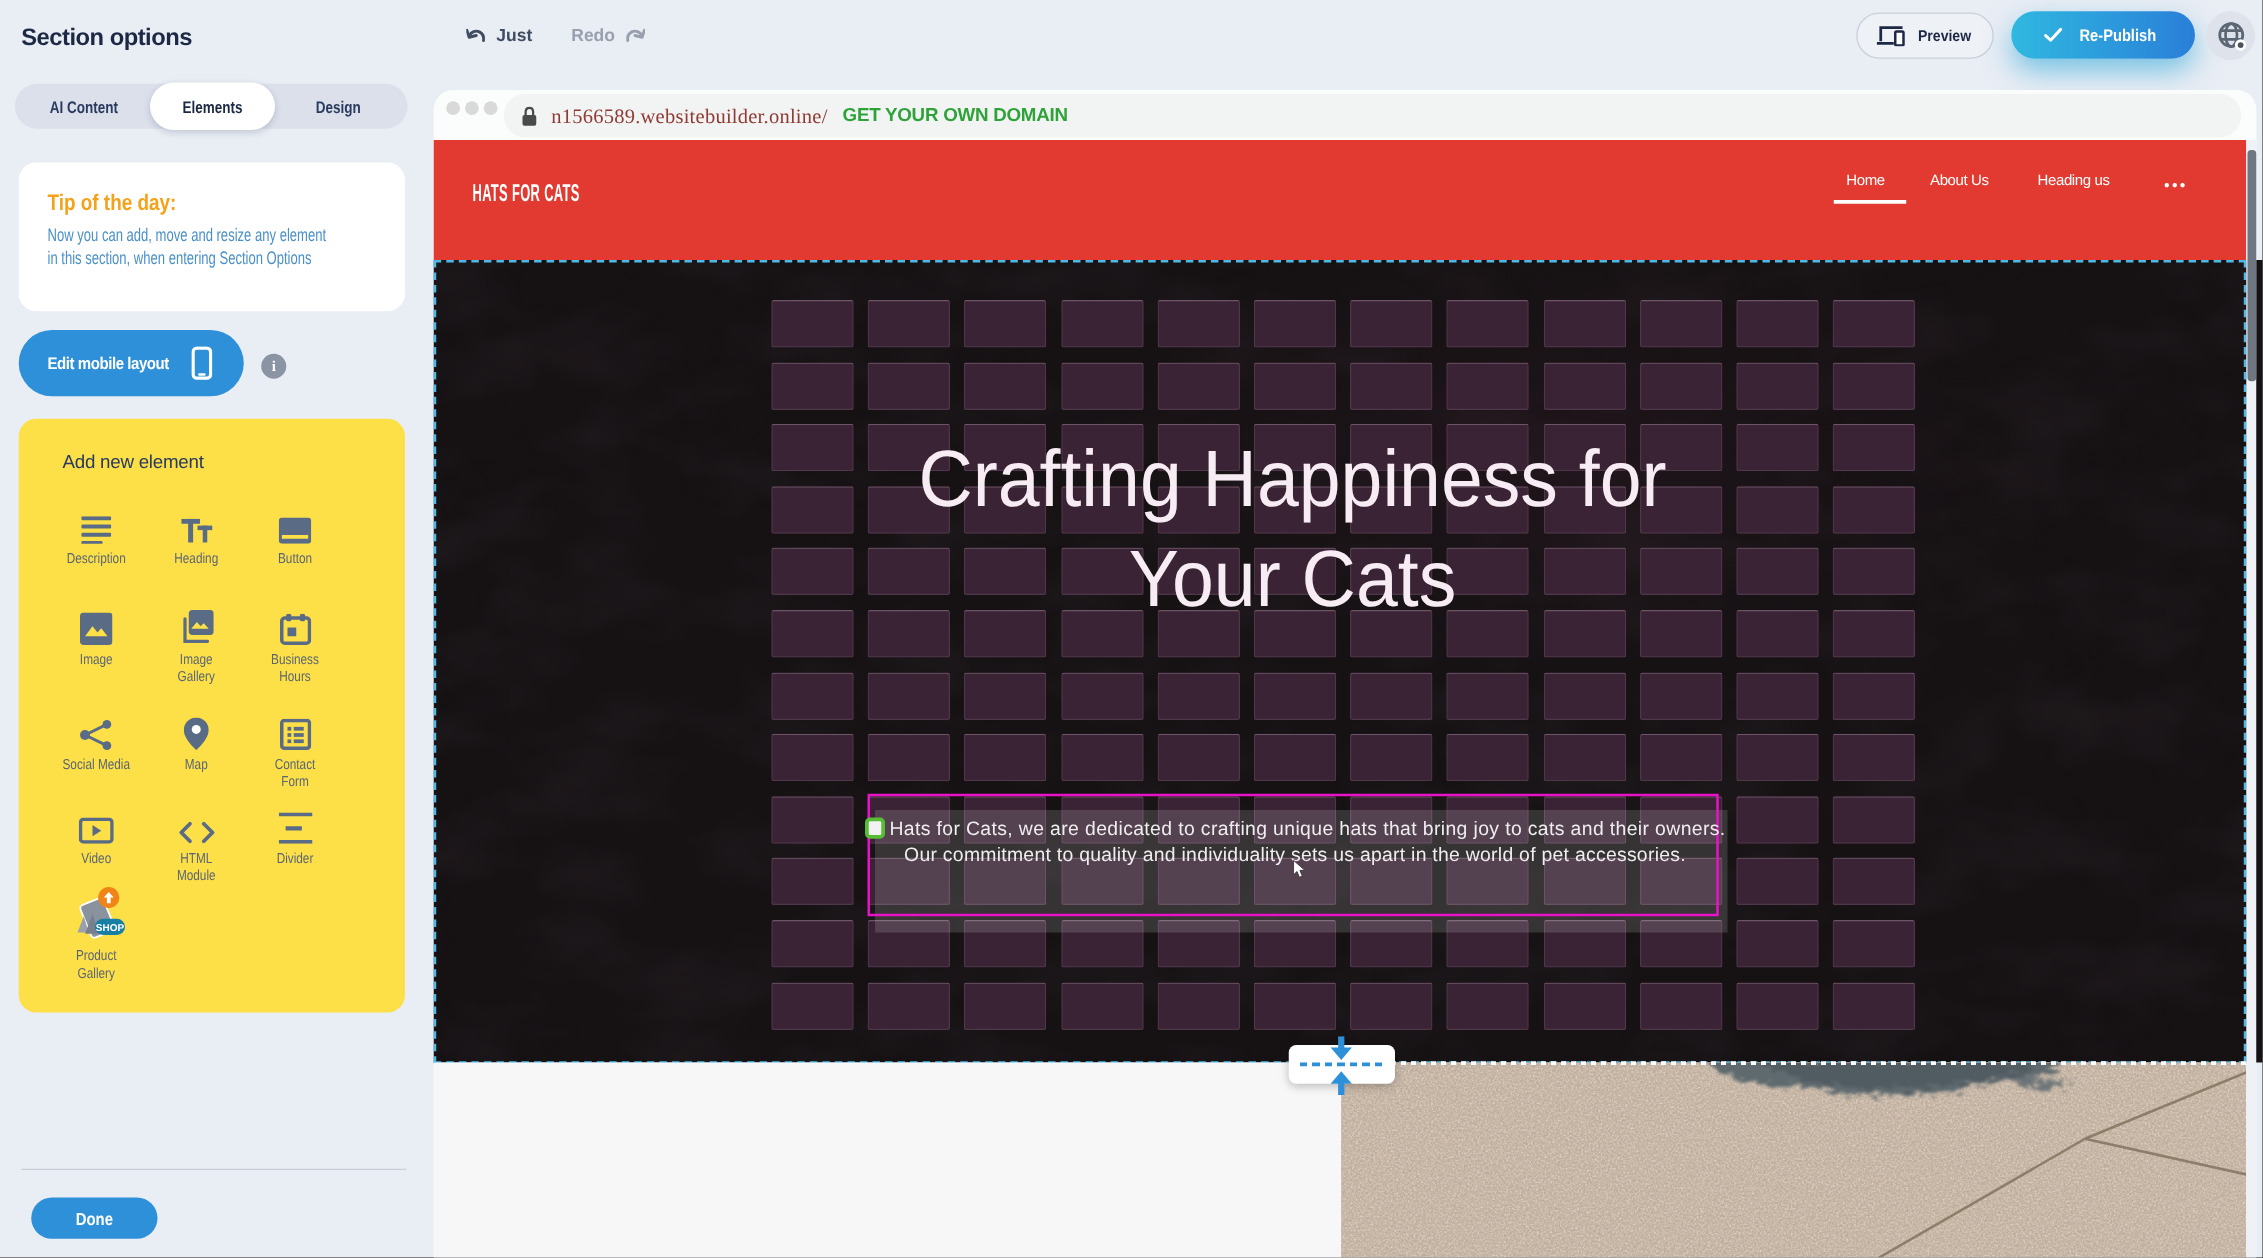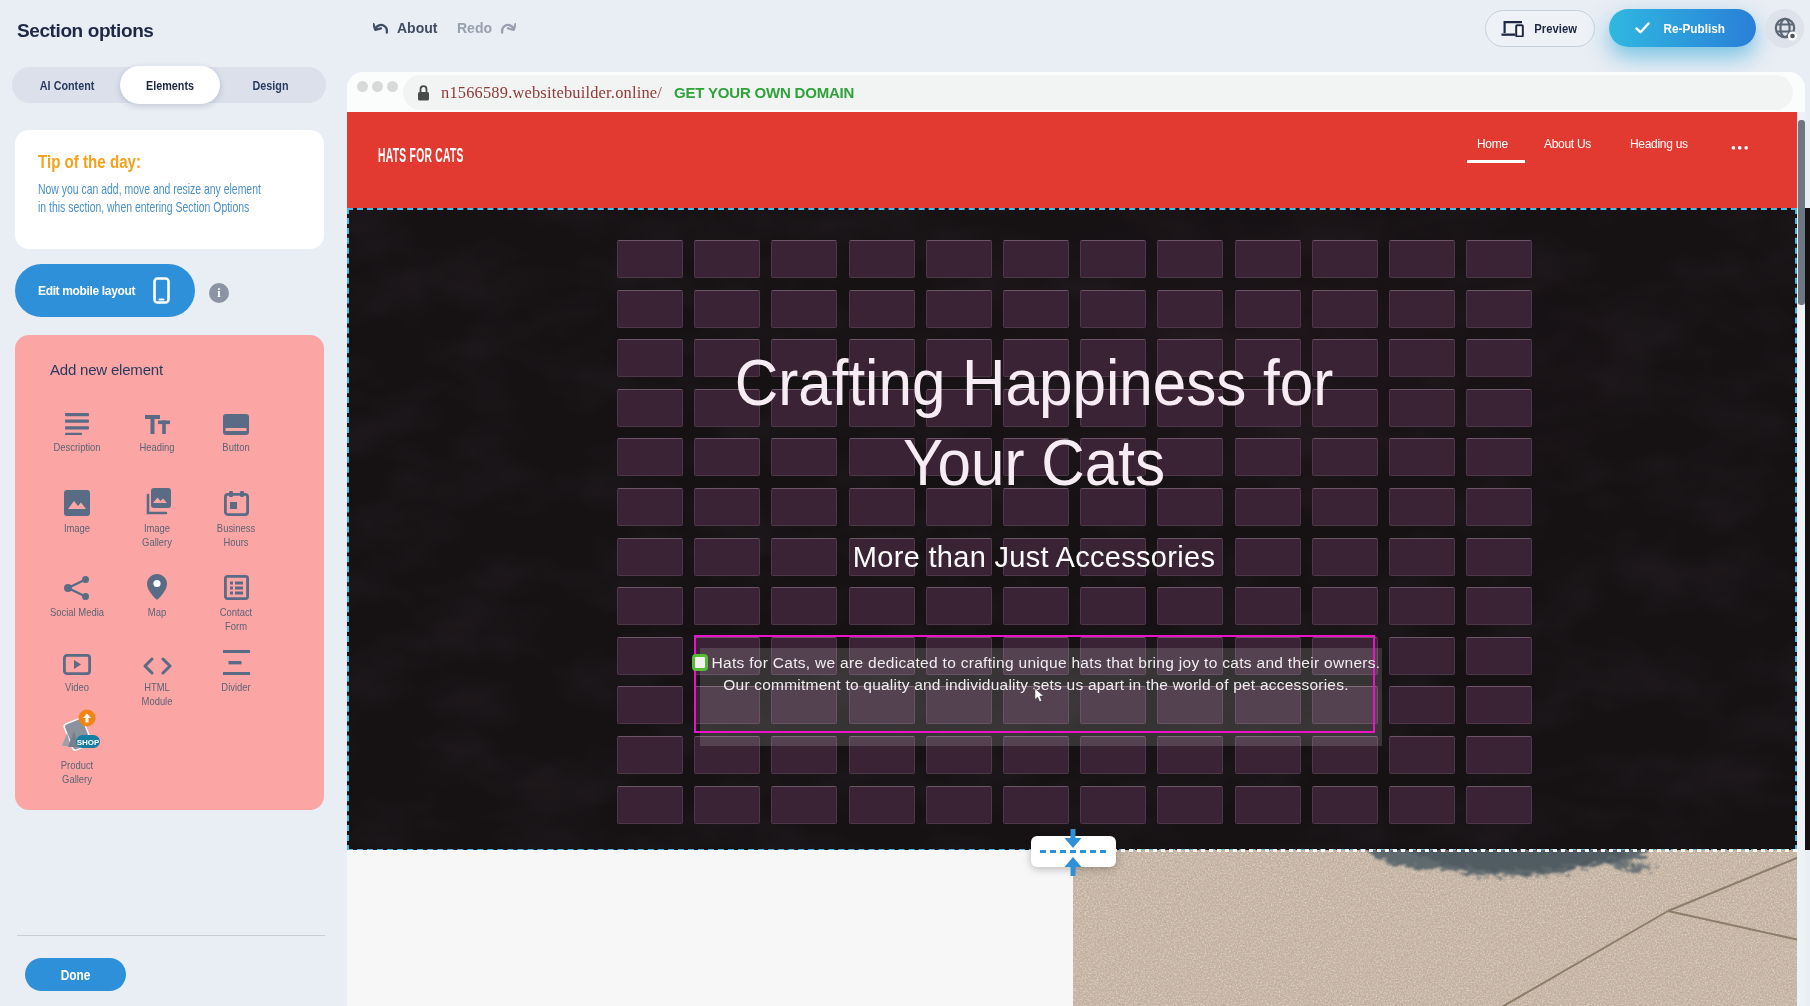--- a/index.html
+++ b/index.html
@@ -18,21 +18,21 @@
   #tabs { left:12px; top:67px; width:314px; height:36px; background:#dbe0eb; border-radius:18px; }
   .tab { position:absolute; top:0; height:36px; display:flex; align-items:center; justify-content:center; font-size:13.5px; font-weight:bold; color:#2a3b5f; }
   .tab span, #tab-active span { display:inline-block; transform:scaleX(0.8); }
   #tab-active { position:absolute; left:108px; top:-1px; width:100px; height:38px; background:#fff; border-radius:19px; box-shadow:0 2px 6px rgba(30,50,90,0.2); display:flex; align-items:center; justify-content:center; font-size:13.5px; font-weight:bold; color:#1c2844; }
   #tipcard { left:15px; top:130px; width:309px; height:119px; background:#fff; border-radius:14px; }
   #tipcard h3 { color:#f5a21b; font-size:18px; margin:22px 0 0 23px; transform:scaleX(0.84); transform-origin:left top; width:200px; }
   #tipcard p { color:#4a90c7; font-size:14.5px; line-height:17.5px; margin:8px 0 0 23px; transform:scaleX(0.72); transform-origin:left top; width:345px; white-space:nowrap; }
   #btn-mobile { left:15px; top:264px; width:180px; height:53px; border-radius:27px; background:#2e90d8; color:#fff; font-weight:bold; font-size:13.5px; letter-spacing:-0.4px; display:flex; align-items:center; }
   #btn-mobile span { margin-left:23px; transform:scaleX(0.89); transform-origin:left center; }
   #info-i { left:209px; top:283px; width:20px; height:20px; border-radius:50%; background:#8a94a3; color:#fff; font-size:12px; font-weight:bold; text-align:center; line-height:20px; font-family:"Liberation Serif",serif; }
-  #addcard { left:15px; top:335px; width:309px; height:475px; background:#fca5a5; border-radius:14px; }
+  #addcard { left:15px; top:335px; width:309px; height:475px; background:#fde047; border-radius:14px; }
   #addcard h4 { font-size:15px; color:#2a3b5f; font-weight:normal; margin:26px 0 0 35px; letter-spacing:-0.2px; }
   .el { position:absolute; width:90px; text-align:center; }
   .el .ic { height:30px; display:flex; align-items:flex-end; justify-content:center; }
   .el .lb { margin-top:6px; font-size:11.5px; color:#5b6575; line-height:13.5px; transform:scaleX(0.82); }
   #divider-line { left:17px; top:935px; width:308px; height:1px; background:#c9cdd8; }
   #btn-done { left:25px; top:958px; width:101px; height:33px; border-radius:17px; background:#2e90d8; color:#fff; font-weight:bold; font-size:14px; display:flex; align-items:center; justify-content:center; }
   #btn-done span { display:inline-block; transform:scaleX(0.85); }
   #browser { left:347px; top:72px; width:1458px; height:934px; background:#fff; border-radius:16px 16px 0 0; }
   #chrome { position:absolute; left:0; top:0; width:1458px; height:40px; background:#fbfcfc; border-radius:16px 16px 0 0; }
   .dot { position:absolute; top:9px; width:11px; height:11px; border-radius:50%; background:#d9d9d9; }
@@ -64,21 +64,21 @@
   #handledash { position:absolute; left:9px; top:14px; width:67px; height:3px; background:repeating-linear-gradient(90deg,#2e90d8 0 6px,transparent 6px 10px); }
 </style>
 </head>
 <body>
   <div class="abs" id="title">Section options</div>
   <div class="abs" id="undo">
     <svg width="16" height="14" viewBox="0 0 16 14">
       <path d="M2.5 7.5 C4 4.5 7.5 3 10.5 4.5 C13 5.8 14.3 8.5 13.8 11.5" fill="none" stroke="#3f4d63" stroke-width="2.3" stroke-linecap="round"></path>
       <path d="M0.5 3.2 L2.3 8.8 L8 7.4" fill="none" stroke="#3f4d63" stroke-width="2.3" stroke-linecap="round" stroke-linejoin="round"></path>
     </svg>
-    <span>About</span>
+    <span>Just</span>
   </div>
   <div class="abs" id="redo">
     <span>Redo</span>
     <svg width="16" height="14" viewBox="0 0 16 14" style="transform:scaleX(-1)">
       <path d="M2.5 7.5 C4 4.5 7.5 3 10.5 4.5 C13 5.8 14.3 8.5 13.8 11.5" fill="none" stroke="#98a0af" stroke-width="2.3" stroke-linecap="round"></path>
       <path d="M0.5 3.2 L2.3 8.8 L8 7.4" fill="none" stroke="#98a0af" stroke-width="2.3" stroke-linecap="round" stroke-linejoin="round"></path>
     </svg>
   </div>
   <div class="abs" id="btn-preview">
     <svg width="23" height="17" viewBox="0 0 23 17">
@@ -464,21 +464,20 @@
         <i style="left:386px;top:546px"></i>
         <i style="left:463px;top:546px"></i>
         <i style="left:540px;top:546px"></i>
         <i style="left:618px;top:546px"></i>
         <i style="left:695px;top:546px"></i>
         <i style="left:772px;top:546px"></i>
         <i style="left:849px;top:546px"></i>
       </div>
       <div class="herotxt" id="h1a">Crafting Happiness for</div>
       <div class="herotxt" id="h1b">Your Cats</div>
-      <div class="herotxt" id="h2">More than Just Accessories</div>
       <div id="overlay"></div>
       <div id="pinkbox"></div>
       <div class="bodytxt" id="bt2">Our commitment to quality and individuality sets us apart in the world of pet accessories.</div>
       <div class="bodytxt" id="bt1"><b></b>Hats for Cats, we are dedicated to crafting unique hats that bring joy to cats and their owners.</div>
       <svg width="11" height="17" viewBox="0 0 13 19" style="position:absolute;left:687px;top:479px">
         <path d="M1 1 L1 14.5 L4.3 11.5 L6.5 17 L9.3 15.8 L7 10.5 L11.5 10.2 Z" fill="#fff" stroke="#333" stroke-width="0.8"></path>
       </svg>
     </div>
     <div id="dash"></div>
     <div id="belowwhite"></div>

